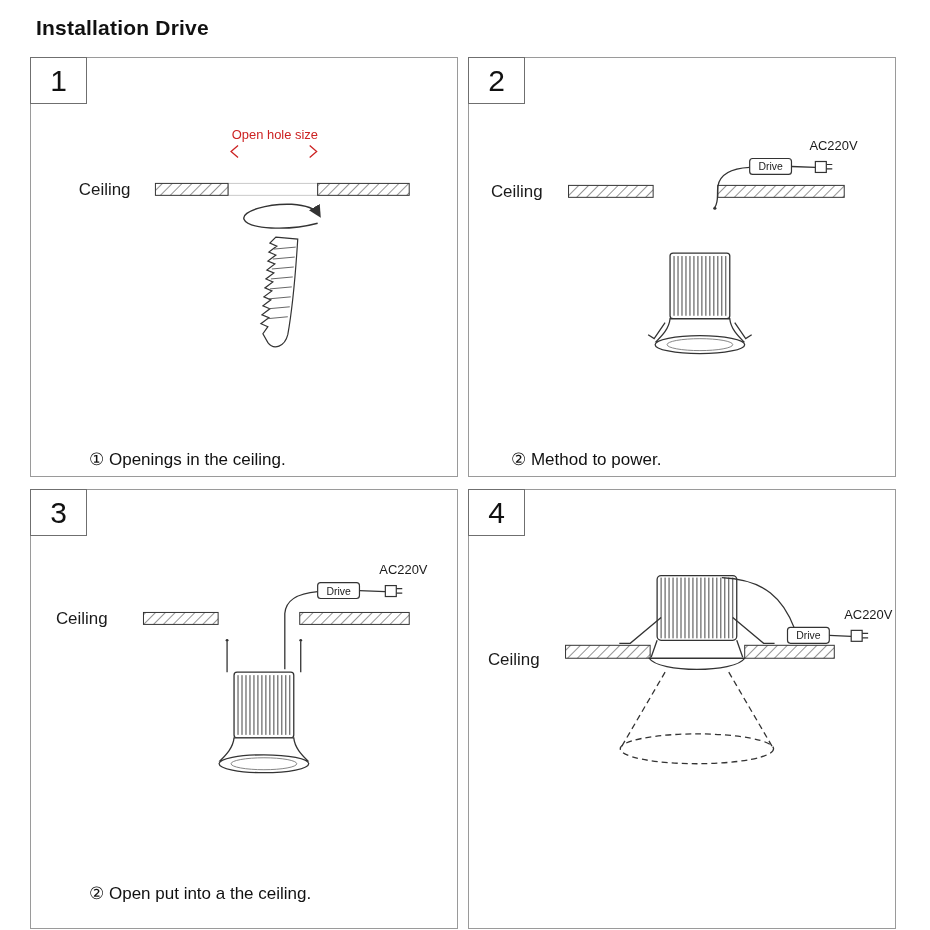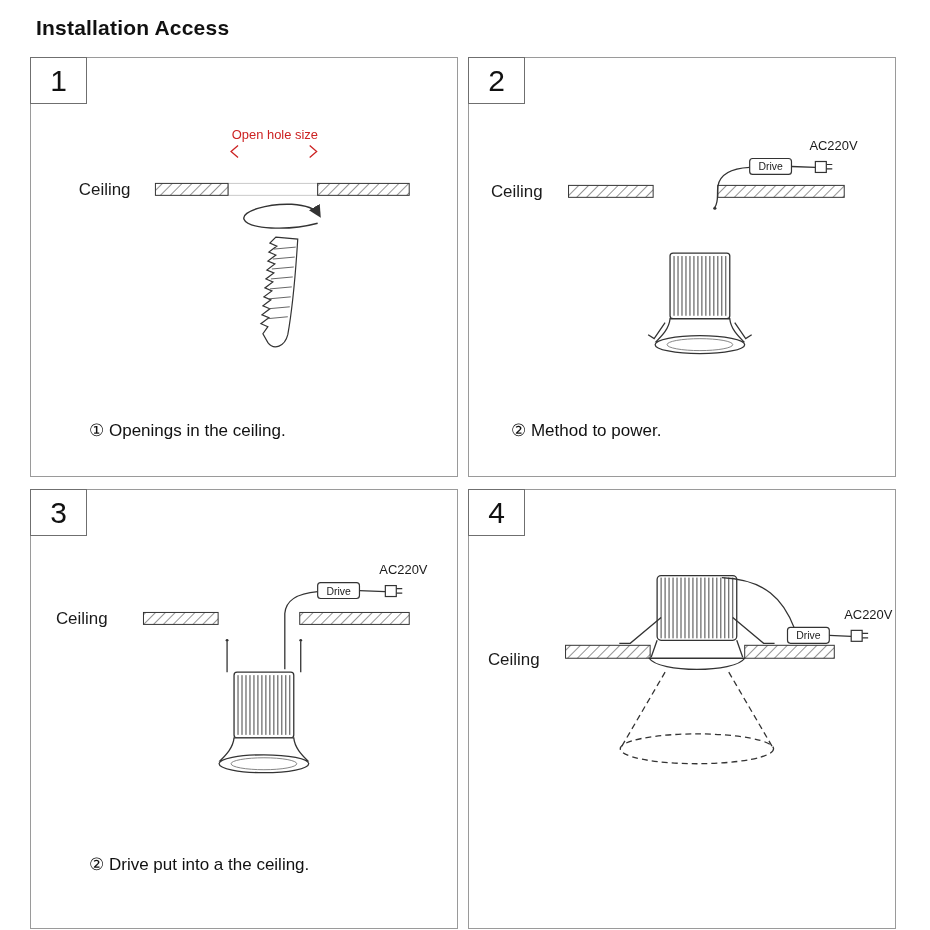--- a/index.html
+++ b/index.html
@@ -6,32 +6,32 @@
   html,body { width:930px; height:930px; background:#ffffff; font-family:"Liberation Sans", sans-serif; position:relative; overflow:hidden; }
   .title { position:absolute; left:36px; top:16px; font-size:21px; font-weight:bold; color:#111; letter-spacing:0.2px; }
   .panel { position:absolute; border:1px solid #9a9a9a; background:#fff; }
   .p1 { left:30px;  top:57px;  width:428px; height:420px; }
   .p2 { left:468px; top:57px;  width:428px; height:420px; }
   .p3 { left:30px;  top:489px; width:428px; height:440px; }
   .p4 { left:468px; top:489px; width:428px; height:440px; }
   .numbox { position:absolute; left:-1px; top:-1px; width:57px; height:47px; border:1px solid #6f6f6f;
             background:#fff; display:flex; align-items:center; justify-content:center;
             font-size:30px; color:#111; z-index:2; }
-  .caption { position:absolute; font-size:17px; color:#111; z-index:2; white-space:nowrap; }
+  .caption { position:absolute; font-size:17px; color:#111; z-index:2; white-space:nowrap;margin-top:29px; }
   .panel svg { position:absolute; left:0; top:0; width:100%; height:100%; }
   svg text { font-family:"Liberation Sans", sans-serif; fill:#1a1a1a; }
   .lbl   { font-size:17px; }
   .small { font-size:13px; }
   .tiny  { font-size:10.5px; }
   .red   { fill:#cc2222; }
 </style>
 </head>
 <body>
 
-<div class="title">Installation Access</div>
+<div class="title">Installation Drive</div>
 
 <div class="panel p1">
   <div class="numbox">
     <span>1</span>
   </div>
   <svg viewBox="0 0 428 420">
     <defs>
       <pattern id="h1" width="7" height="7" patternUnits="userSpaceOnUse" patternTransform="rotate(45)">
         <line x1="0" y1="0" x2="0" y2="7" stroke="#888" stroke-width="1.8"></line>
       </pattern>
@@ -125,21 +125,21 @@
       <circle cx="271" cy="151" r="1.4" fill="#333" stroke="none"></circle>
       <rect x="204" y="183" width="60" height="66" rx="3"></rect>
       <path stroke="#444" stroke-width="1" fill="none" d="M208,186 V246 M212,186 V246 M216,186 V246 M220,186 V246 M224,186 V246 M228,186 V246
                M232,186 V246 M236,186 V246 M240,186 V246 M244,186 V246 M248,186 V246 M252,186 V246
                M256,186 V246 M260,186 V246"></path>
       <path d="M204,249 C203,259 196,266 190,272 L278,272 C272,266 265,259 264,249 Z"></path>
       <ellipse cx="234" cy="275" rx="45" ry="9"></ellipse>
       <ellipse cx="234" cy="275" rx="33" ry="6" fill="none" stroke="#777" stroke-width="0.9"></ellipse>
     </g>
   </svg>
-  <div class="caption" style="left:58px; top:364px;">② Drive put into a the ceiling.</div>
+  <div class="caption" style="left:58px; top:364px;">② Open put into a the ceiling.</div>
 </div>
 
 <div class="panel p4">
   <div class="numbox">
     <span>4</span>
   </div>
   <svg viewBox="0 0 428 440">
     <defs>
       <pattern id="h4" width="7" height="7" patternUnits="userSpaceOnUse" patternTransform="rotate(45)">
         <line x1="0" y1="0" x2="0" y2="7" stroke="#888" stroke-width="1.8"></line>

